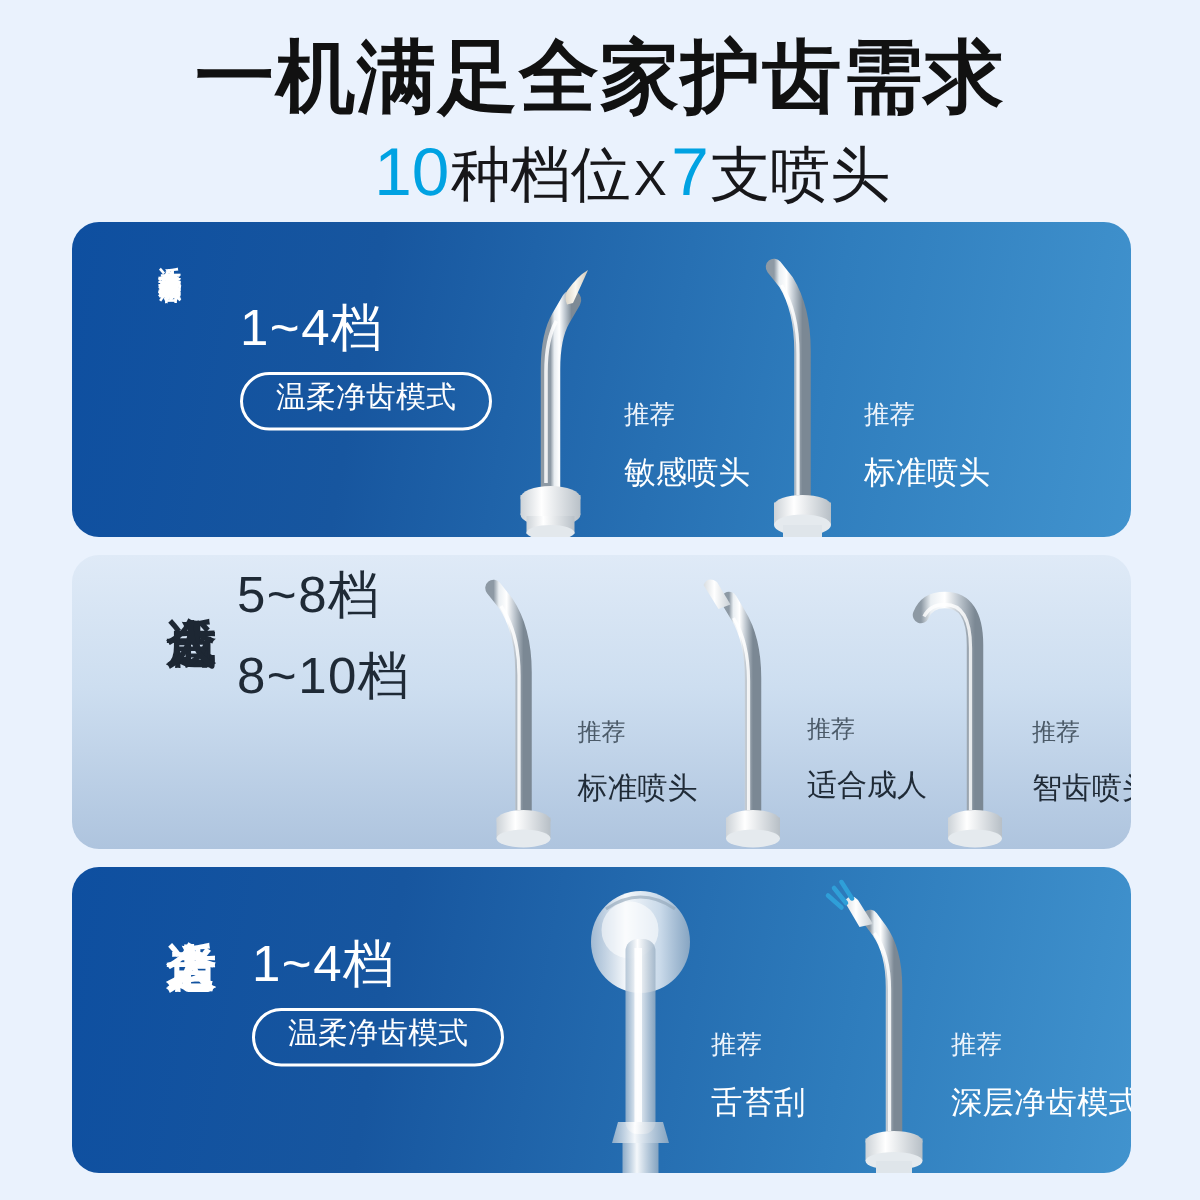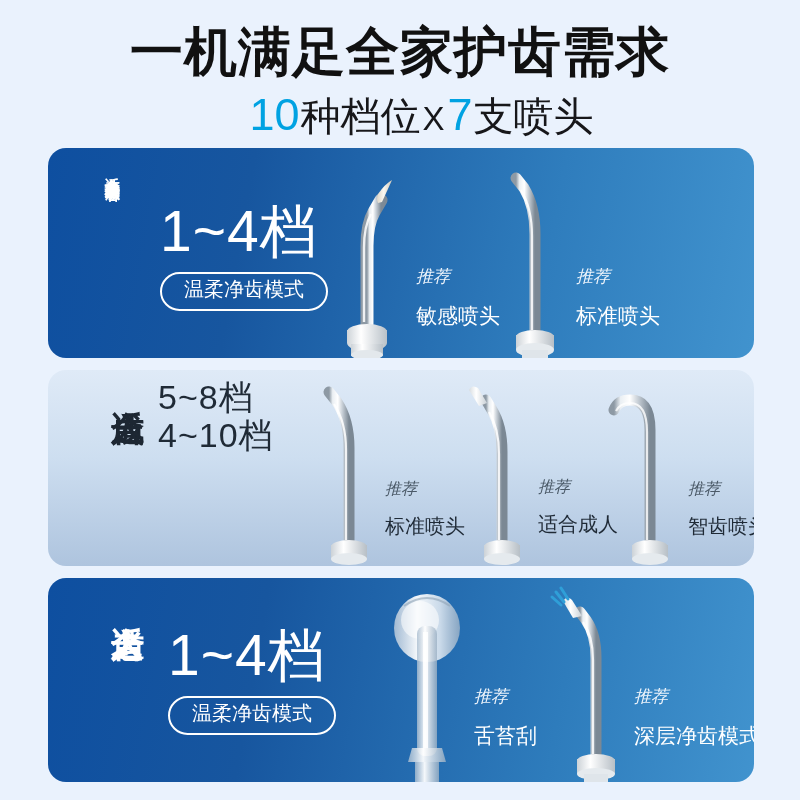--- a/index.html
+++ b/index.html
@@ -108,21 +108,21 @@
 
   
   .levels {
     position: absolute;
   }
   .panel-1 .levels { left: 112px; top: 54px; }
   .panel-3 .levels { left: 120px; top: 48px; }
   .panel-2 .levels { left: 110px; top: 10px; }
 
   .level-value {
-    font-size: 57px;
+    font-size: 34px;
     font-weight: 300;
     color: #ffffff;
     line-height: 1.05;
     letter-spacing: 1px;
     white-space: nowrap;
   }
   .panel-2 .level-value {
     font-size: 34px;
     color: #1f2a36;
   }
@@ -138,41 +138,40 @@
     white-space: nowrap;
     font-family: Liberation Mono, monospace;
   }
   .panel-2 .mode-pill {
     margin-top: 4px;
     padding: 3px 18px 4px 18px;
     border: 1.6px solid #2b3844;
     font-size: 15px;
     color: #1f2a36;
   }
-  .panel-2 .level-group { margin-bottom: 2px; }
+  .panel-2 .level-group { margin-bottom: 18px; }
 
   
   .nozzle {
     position: absolute;
     width: 160px;
   }
   .nozzle-art {
     position: absolute;
     left: 0;
     bottom: 0;
   }
   .nozzle-caption {
     position: absolute;
     line-height: 1.35;
     white-space: nowrap;
   }
   .caption-rec {
     font-size: 17px;
     color: #eef4fb;
-    font-style: italic;
   }
   .caption-name {
     font-size: 21px;
     color: #ffffff;
     margin-top: 13px;
   }
   .panel-2 .caption-rec { color: #4b5a68; font-size: 16px; }
   .panel-2 .caption-name { color: #1f2a36; font-size: 20px; }
 </style>
 </head>
@@ -264,21 +263,21 @@
 
 <div class="panel panel-2">
 
   <div class="audience">适合成人</div>
 
   <div class="levels">
     <div class="level-group">
       <div class="level-value">5~8档</div>
     </div>
     <div class="level-group">
-      <div class="level-value">4~10档</div>
+      <div class="level-value">8~10档</div>
     </div>
   </div>
 
   <div class="nozzle" style="left:265px; top:12px; height:184px;">
     <svg class="nozzle-art" width="64" height="184" viewBox="0 0 64 184">
       <defs>
         <linearGradient id="chrome3" x1="0" y1="0" x2="1" y2="0">
           <stop offset="0%" stop-color="#8d99a4"></stop>
             <stop offset="18%" stop-color="#eaeff3"></stop>
           <stop offset="44%" stop-color="#ffffff"></stop>

